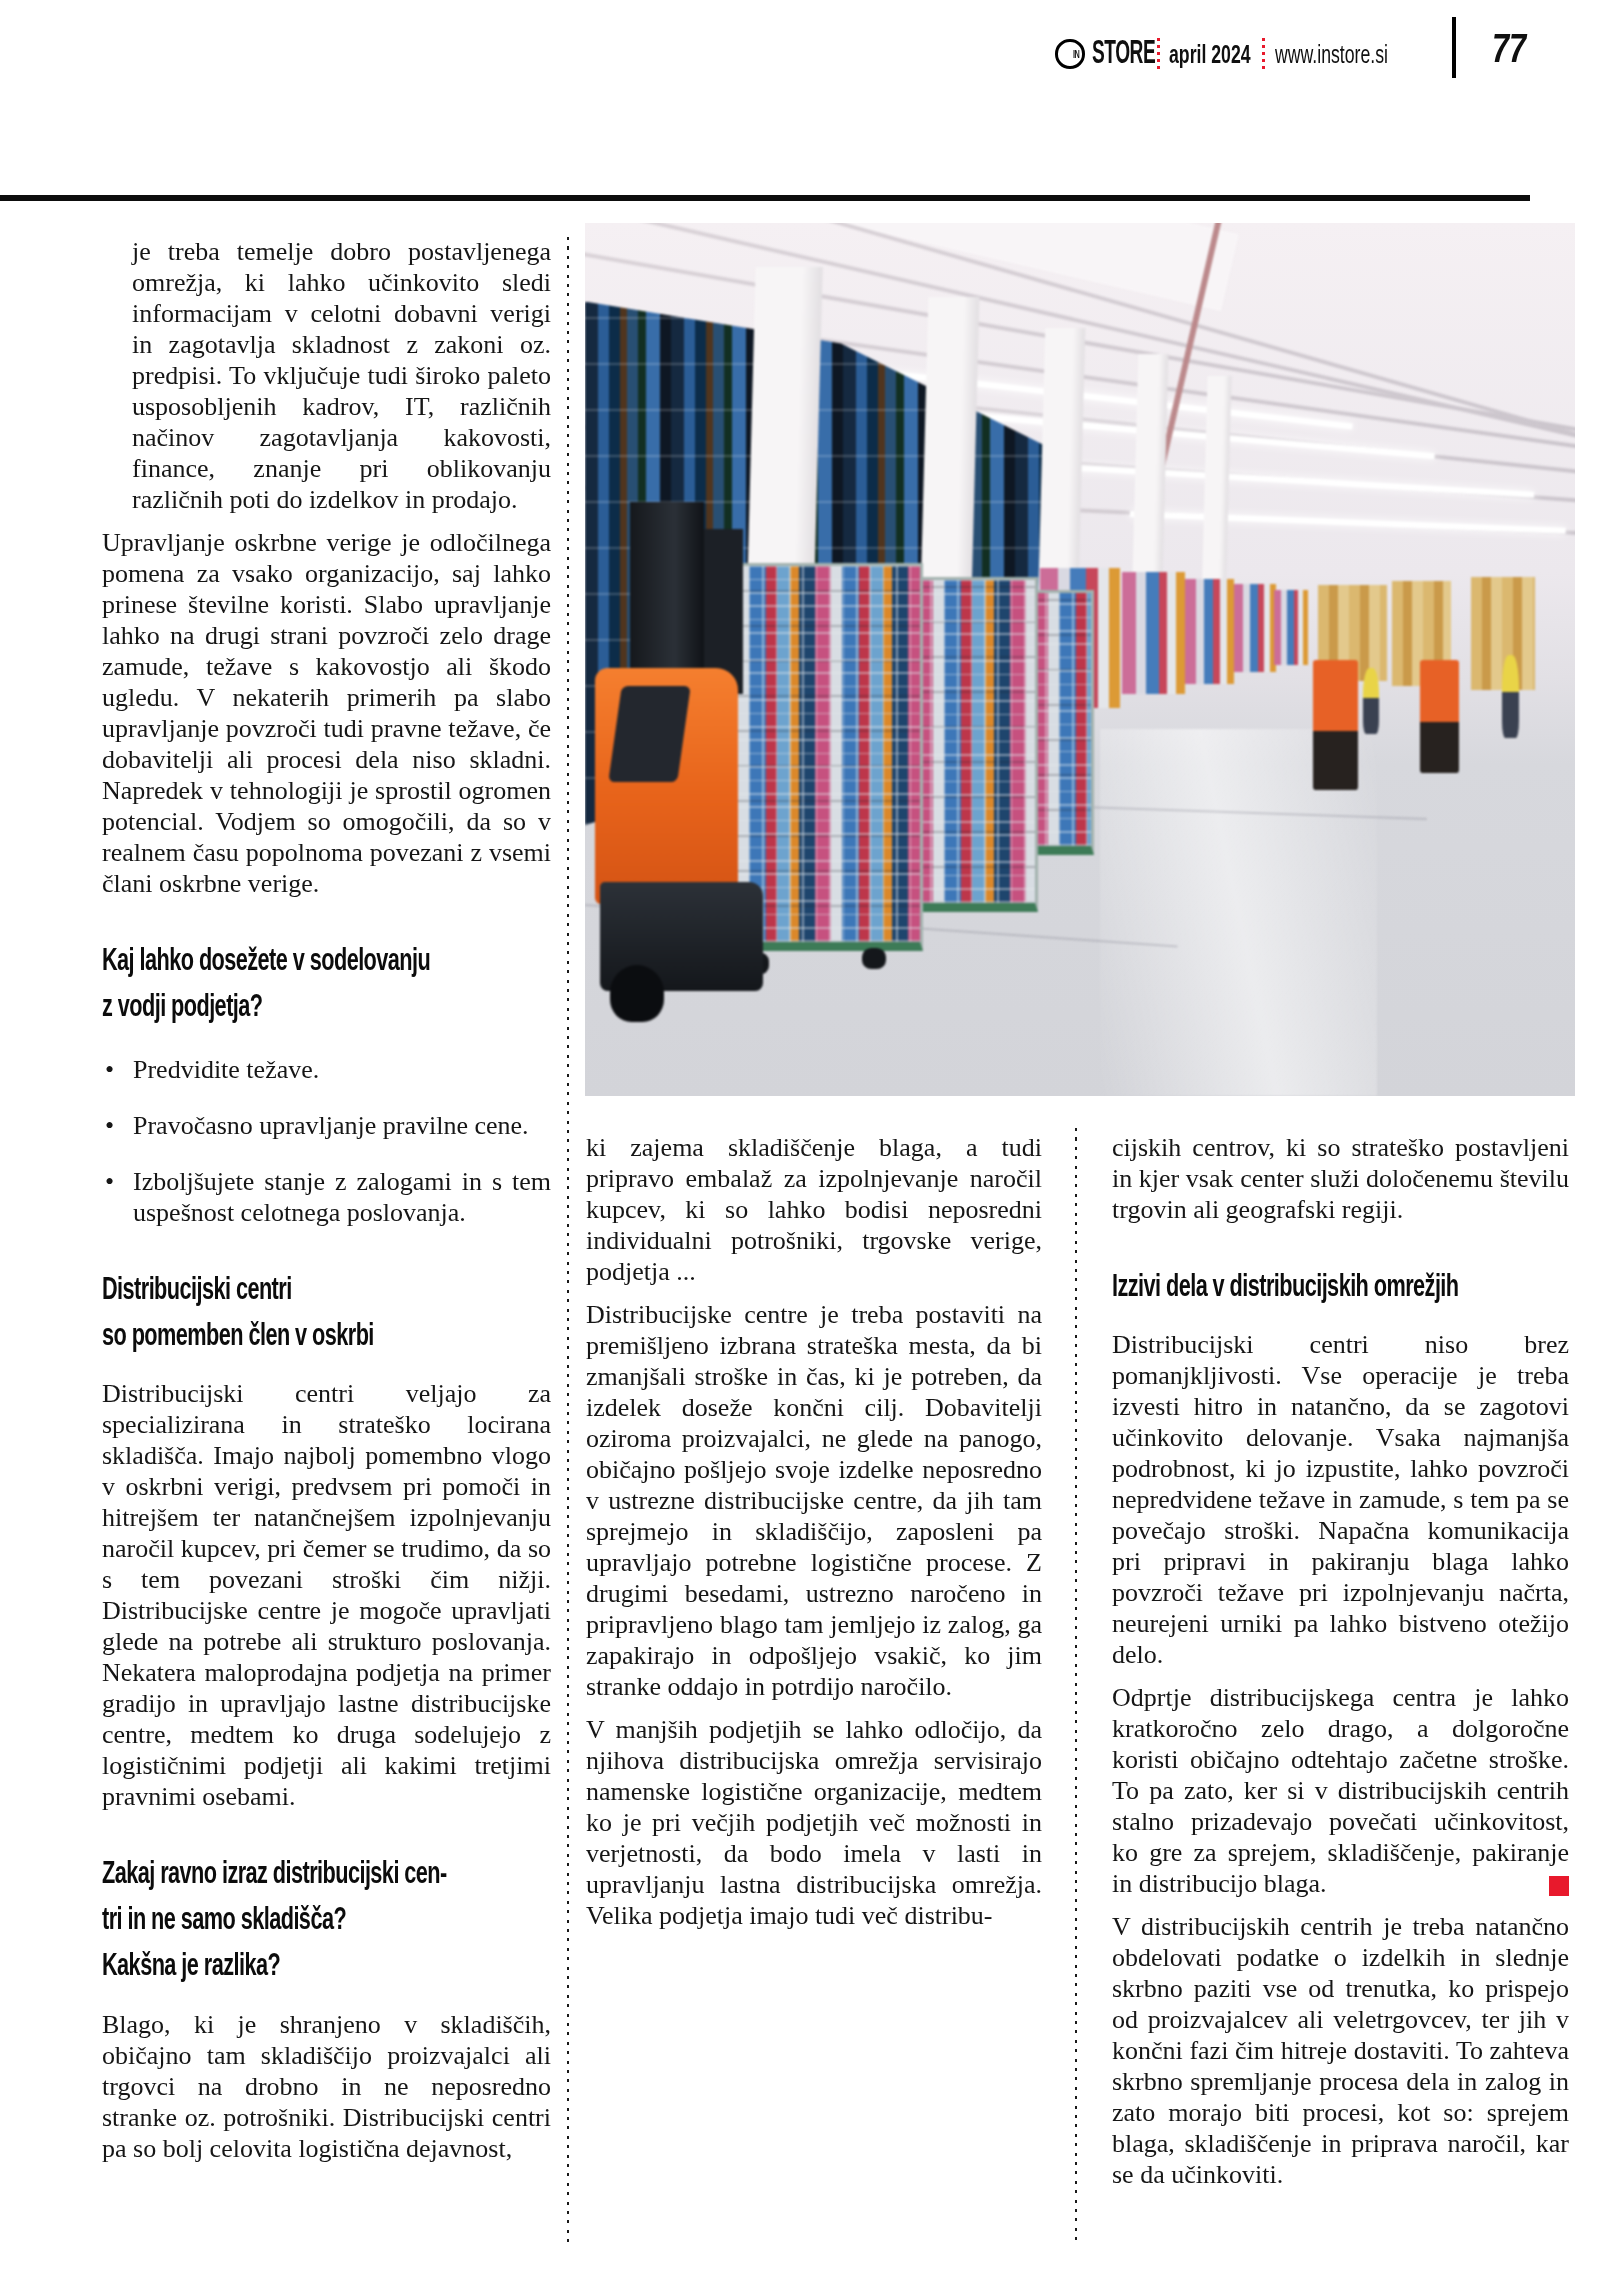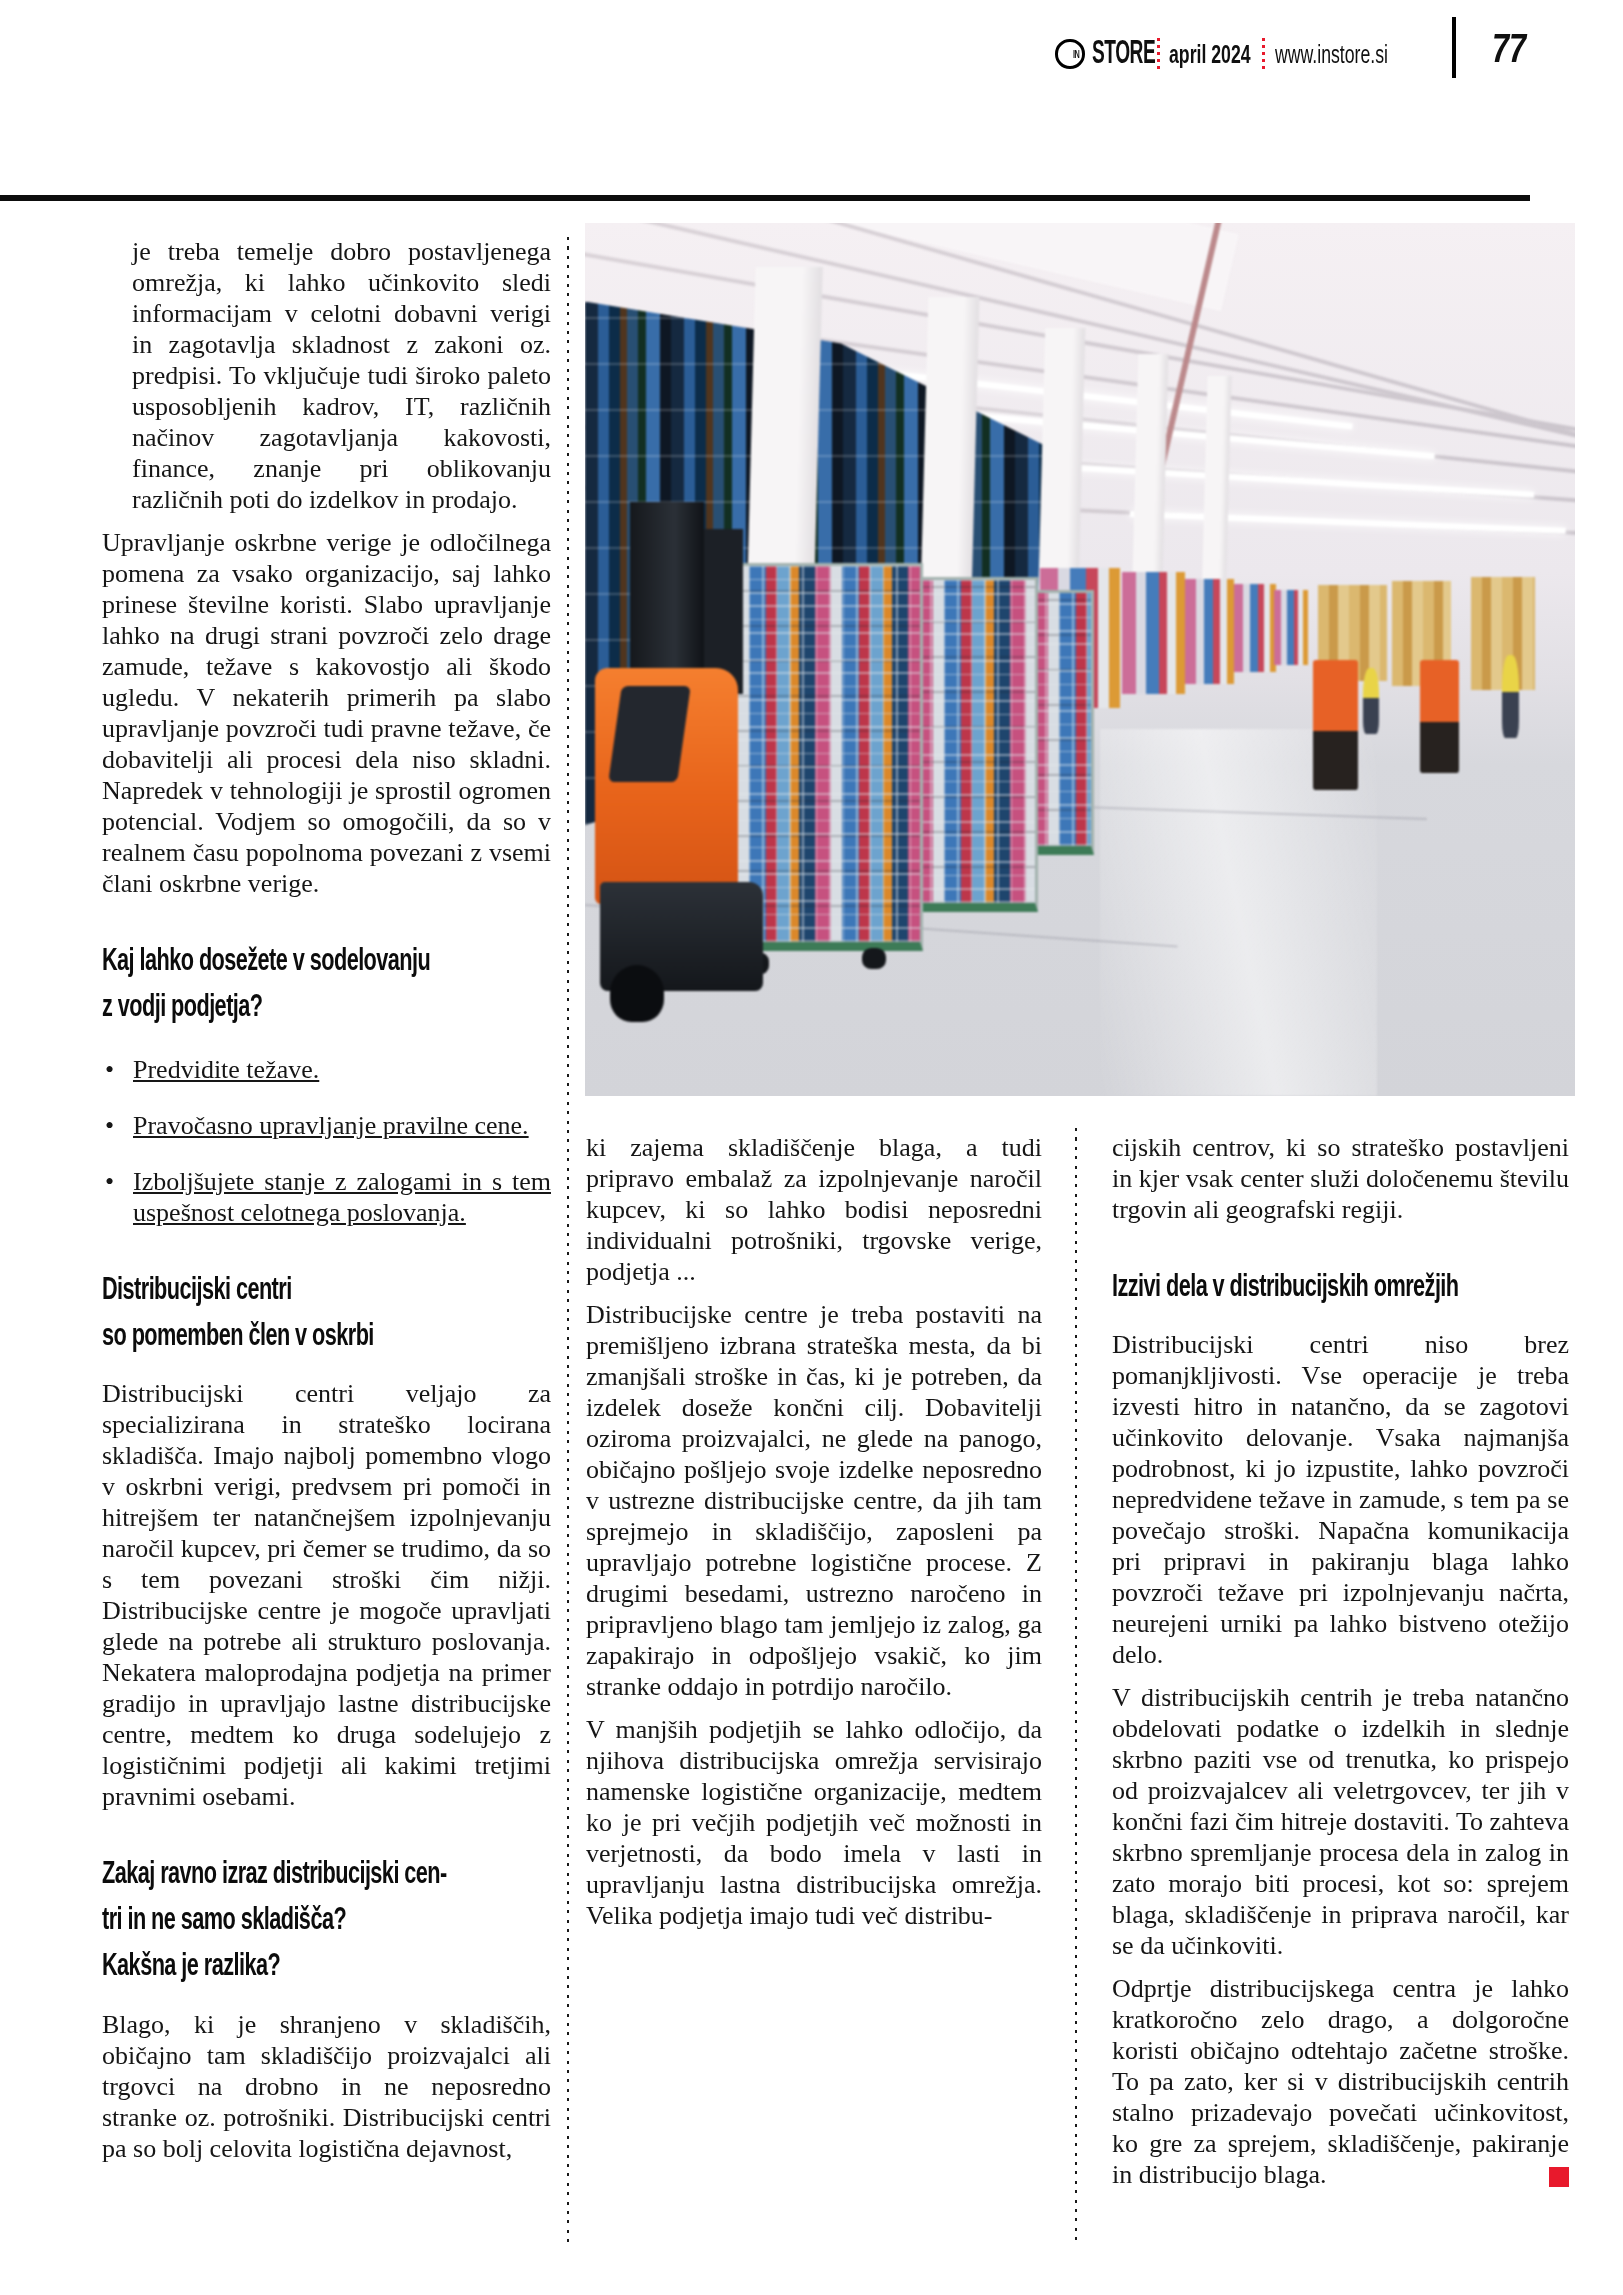--- a/index.html
+++ b/index.html
@@ -40,21 +40,21 @@
   .col p{margin:0 0 11.8px 0;}
   .indent1{padding-left:30px;}
   .head{
     font-family:"Liberation Sans","DejaVu Sans",sans-serif;font-weight:700;
     font-size:31px;line-height:46px;letter-spacing:-0.8px;color:#0c0c0c;
     white-space:pre-line;text-align:left;
     width:142.8%;transform:scaleX(.7);transform-origin:0 0;
     margin:38px 0 20.4px 0;
   }
   .col ul{list-style:none;margin:25px 0 20.4px 0;padding:0;}
-  .col li{position:relative;padding-left:31px;margin-bottom:25px;text-decoration:underline;}
+  .col li{position:relative;padding-left:31px;margin-bottom:25px;}
   .col li:last-child{margin-bottom:16px;}
   .col li::before{content:"\2022";position:absolute;left:3.1px;top:0;}
   .endmark{float:right;width:20.4px;height:20.4px;background:#e8192c;margin:7.9px 0 0 9.4px;}
 
   
   .photo{position:absolute;left:585px;top:223px;width:990px;height:873px;overflow:hidden;
     background:linear-gradient(180deg,#f5f0f3 0%,#ece8ed 40%,#e2e0e5 52%,#d7d8dd 62%,#d3d4d9 100%);}
   .ph{position:absolute;}
   .ph-scene{position:absolute;inset:0;filter:blur(0.9px) saturate(1.05);}
   .ph-roofedge{left:-6%;top:-8%;width:72%;height:9%;background:#f8f5f7;transform:rotate(13deg);}
@@ -219,18 +219,18 @@
   <section class="col col2">
     <p>ki zajema skladiščenje blaga, a tudi pripravo embalaž za izpolnjevanje naročil kupcev, ki so lahko bodisi neposredni individualni potrošniki, trgovske verige, podjetja ...</p>
     <p>Distribucijske centre je treba postaviti na premišljeno izbrana strateška mesta, da bi zmanjšali stroške in čas, ki je potreben, da izdelek doseže končni cilj. Dobavitelji oziroma proizvajalci, ne glede na panogo, običajno pošljejo svoje izdelke neposredno v ustrezne distribucijske centre, da jih tam sprejmejo in skladiščijo, zaposleni pa upravljajo potrebne logistične procese. Z drugimi besedami, ustrezno naročeno in pripravljeno blago tam jemljejo iz zalog, ga zapakirajo in odpošljejo vsakič, ko jim stranke oddajo in potrdijo naročilo.</p>
     <p>V manjših podjetjih se lahko odločijo, da njihova distribucijska omrežja servisirajo namenske logistične organizacije, medtem ko je pri večjih podjetjih več možnosti in verjetnosti, da bodo imela v lasti in upravljanju lastna distribucijska omrežja. Velika podjetja imajo tudi več distribu-</p>
   </section>
 
   <section class="col col3">
     <p>cijskih centrov, ki so strateško postavljeni in kjer vsak center služi določenemu številu trgovin ali geografski regiji.</p>
     <h3 class="head">Izzivi dela v distribucijskih omrežjih</h3>
     <p>Distribucijski centri niso brez pomanjkljivosti. Vse operacije je treba izvesti hitro in natančno, da se zagotovi učinkovito delovanje. Vsaka najmanjša podrobnost, ki jo izpustite, lahko povzroči nepredvidene težave in zamude, s tem pa se povečajo stroški. Napačna komunikacija pri pripravi in pakiranju blaga lahko povzroči težave pri izpolnjevanju načrta, neurejeni urniki pa lahko bistveno otežijo delo.</p>
+    <p><span>Odprtje distribucijskega centra je lahko kratkoročno zelo drago, a dolgoročne koristi običajno odtehtajo začetne stroške. To pa zato, ker si v distribucijskih centrih stalno prizadevajo povečati učinkovitost, ko gre za sprejem, skladiščenje, pakiranje in distribucijo blaga.</span><span class="endmark"></span></p>
     <p>V distribucijskih centrih je treba natančno obdelovati podatke o izdelkih in slednje skrbno paziti vse od trenutka, ko prispejo od proizvajalcev ali veletrgovcev, ter jih v končni fazi čim hitreje dostaviti. To zahteva skrbno spremljanje procesa dela in zalog in zato morajo biti procesi, kot so: sprejem blaga, skladiščenje in priprava naročil, kar se da učinkoviti.</p>
-    <p><span>Odprtje distribucijskega centra je lahko kratkoročno zelo drago, a dolgoročne koristi običajno odtehtajo začetne stroške. To pa zato, ker si v distribucijskih centrih stalno prizadevajo povečati učinkovitost, ko gre za sprejem, skladiščenje, pakiranje in distribucijo blaga.</span><span class="endmark"></span></p>
   </section>
 
 </div>
 
 
 </body></html>

